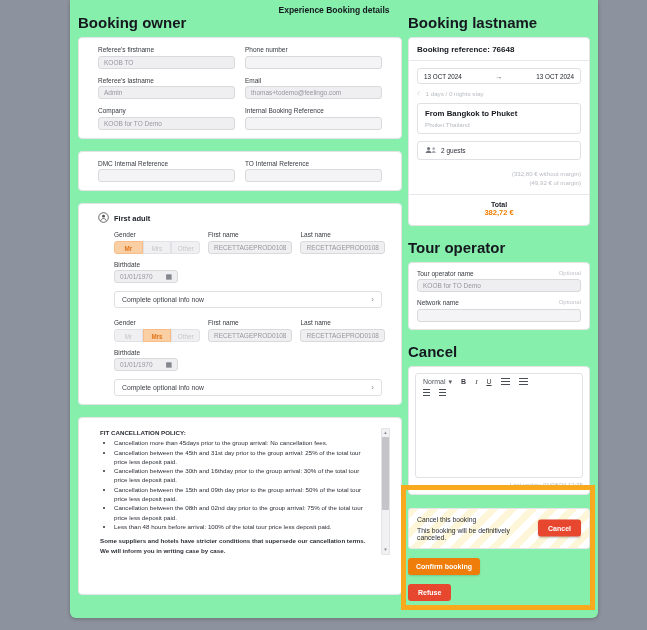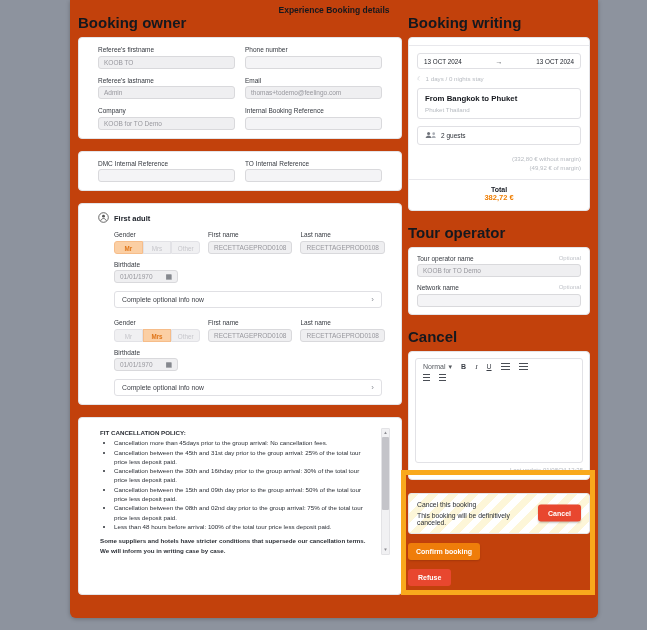--- a/index.html
+++ b/index.html
@@ -6,21 +6,21 @@
   html,body { width:647px; height:630px; }
   body {
     font-family: "Liberation Sans", sans-serif;
     background:#8d939e;
     position:relative;
     overflow:hidden;
     color:#1b1f27;
   }
   .panel {
     position:absolute; left:70px; top:0; width:528px; height:618px;
-    background:#c2410c; border-radius:0 0 6px 6px;
+    background:#86efac; border-radius:0 0 6px 6px;
     box-shadow:0 1px 4px rgba(0,0,0,.25);
   }
   .page-title {
     position:absolute; top:5px; left:0; width:100%;
     text-align:center; font-size:8.5px; font-weight:bold; color:#15181e;
   }
   .col-left  { position:absolute; left:8px;  top:14px; width:324px; }
   .col-right { position:absolute; left:338px; top:14px; width:182px; }
   .h2 { font-size:15px; font-weight:bold; color:#15181e; margin:0 0 6px; }
   .h2.mt { margin-top:13px; }
@@ -271,22 +271,23 @@
           <span class="sb-arrow">▲</span>
           <div class="sb-thumb"></div>
           <div class="sb-spacer"></div>
           <span class="sb-arrow">▼</span>
         </div>
       </div>
     </div>
   </div>
 
   <div class="col-right">
-    <h2 class="h2">Booking writing</h2>
+    <h2 class="h2">Booking lastname</h2>
     <div class="card sum-card">
+      <div class="sum-ref">Booking reference: 76648</div>
       <div class="sum-div"></div>
       <div class="date-box">
         <span>13 OCT 2024</span>
         <span class="date-arrow">→</span>
         <span>13 OCT 2024</span>
       </div>
       <div class="stay-line">
         <span>☾</span>
         <span>1 days / 0 nights stay</span>
       </div>

